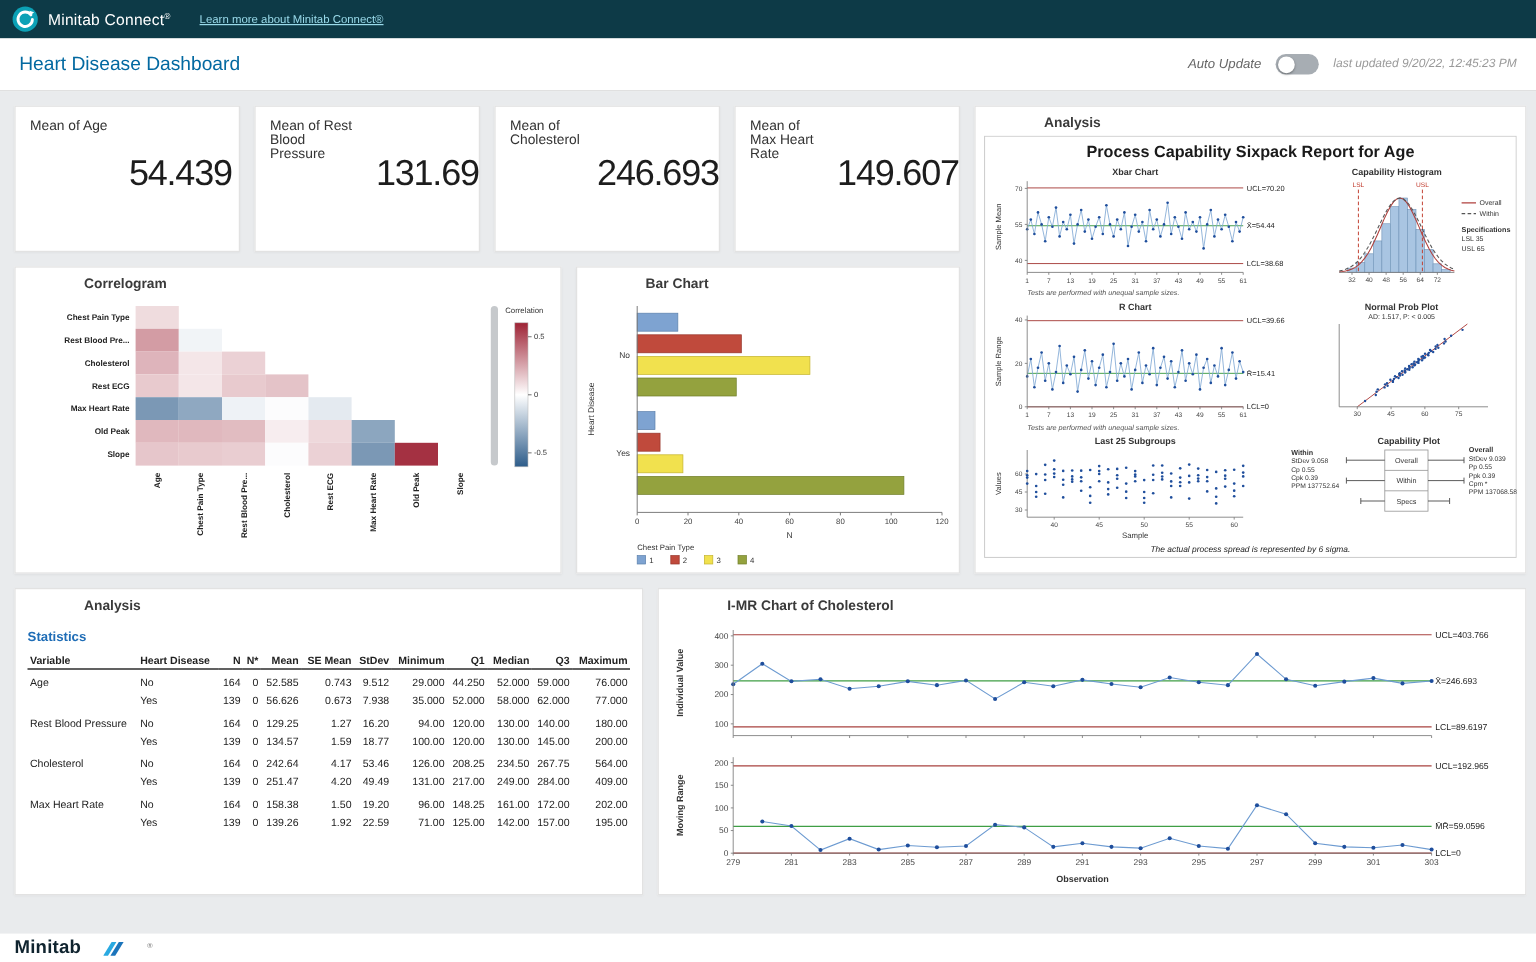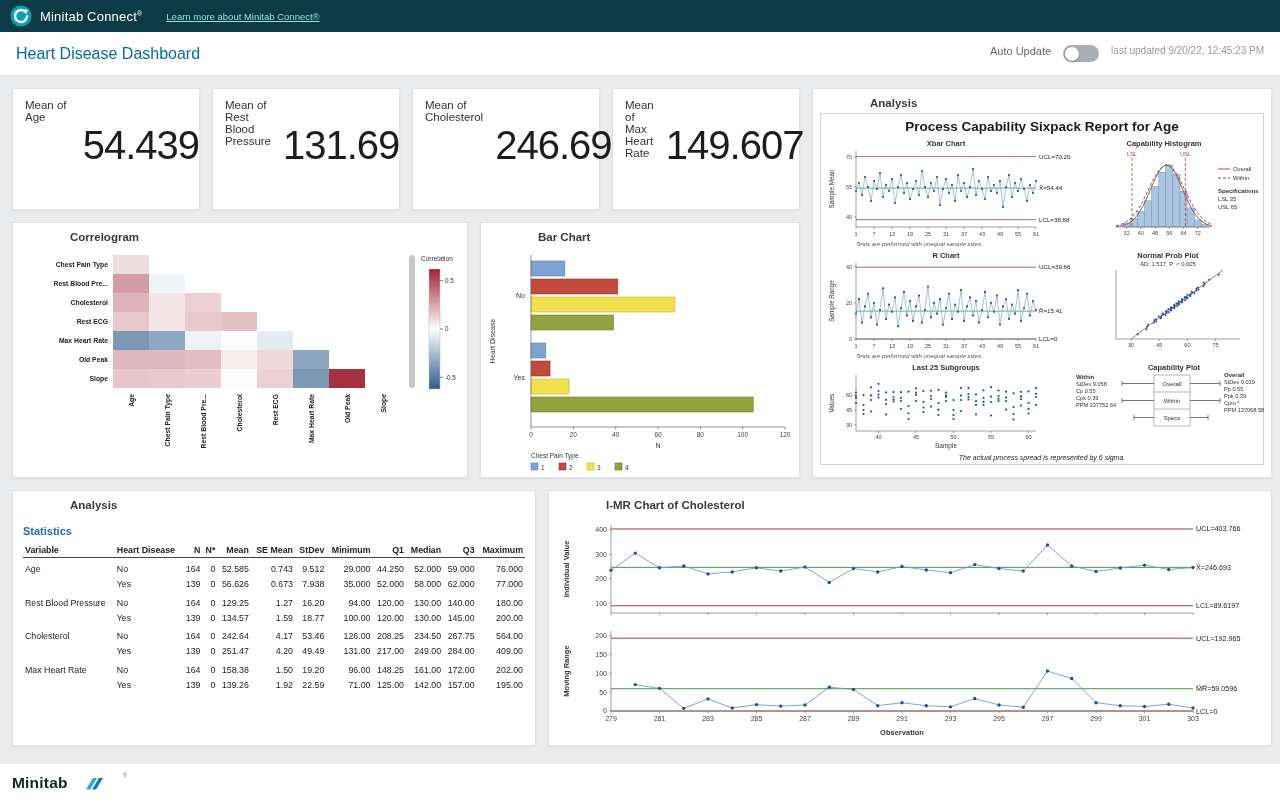--- a/index.html
+++ b/index.html
@@ -7,47 +7,47 @@
   body{font-family:"Liberation Sans",sans-serif;background:#e9ebed;}
   .page{position:relative;width:1280px;height:802px;background:#e9ebed;}
   
   .topbar{position:absolute;top:0;left:0;width:1280px;height:32px;background:#0d3a47;display:flex;align-items:center;padding:0 10px;gap:8px;}
   .brand{color:#fff;font-size:13px;letter-spacing:.2px;}
   .brand sup{font-size:7px;}
   .learn-link{color:#9adbeb;font-size:9.5px;text-decoration:underline;margin-left:16px;cursor:pointer;}
   
   .header{position:absolute;top:32px;left:0;width:1280px;height:44px;background:#fff;border-bottom:1px solid #e0e0e0;display:flex;align-items:center;padding:0 16px;}
   .page-title{font-size:16px;color:#0369a1;}
-  .header-right{margin-left:auto;display:flex;align-items:flex-start;gap:12px;}
+  .header-right{margin-left:auto;display:flex;align-items:center;gap:12px;font-style:italic;}
   .auto-update{font-size:11px;color:#666;}
   .toggle{width:36px;height:17px;border-radius:9px;background:#a7adb3;position:relative;cursor:pointer;}
   .toggle .knob{position:absolute;left:2px;top:1.5px;width:14px;height:14px;border-radius:50%;background:#fff;box-shadow:0 1px 2px rgba(0,0,0,.35);}
   .last-updated{font-size:10px;color:#999;}
   
   .panel{position:absolute;background:#fff;border:1px solid #e2e2e2;box-shadow:0 1px 2px rgba(0,0,0,.05);}
   .panel-title{font-size:11.5px;font-weight:bold;color:#3a3a3a;padding:8px 10px 0;margin-left:47px;}
   .kpi{display:flex;flex-direction:row;}
   .kpi-label{font-size:11.5px;color:#333;padding:10px 12px 0;}
-  .kpi-value{flex:1;display:flex;align-items:center;justify-content:center;font-size:40px;color:#1d1d1d;letter-spacing:-1px;padding-bottom:8px;}
+  .kpi-value{flex:1;display:flex;align-items:center;justify-content:center;font-size:30px;color:#1d1d1d;letter-spacing:-1px;padding-bottom:8px;}
   svg{display:block;}
   svg text{font-family:"Liberation Sans",sans-serif;}
   .chart-svg{margin:2px 4px 0;}
   .sixpack-svg{margin:4px 7px 0;}
   
   .stats-subtitle{font-size:11px;font-weight:bold;color:#1f6db6;margin:14px 10px 2px;}
   #stats-table{margin:6px 10px 0;}
   #stats-table table{border-collapse:collapse;width:100%;font-size:8.8px;color:#222;}
   #stats-table th{font-size:8.8px;font-weight:bold;border-bottom:1px solid #444;padding:2px 2px;white-space:nowrap;}
   #stats-table td{padding:2.5px 2px;white-space:nowrap;}
   #stats-table .al{text-align:left;margin-left:30px;}
   #stats-table .ar{text-align:right;}
   #stats-table tr.gs td{padding-top:6px;}
   .corr-scrollbar{position:absolute;left:396px;top:32px;width:6px;height:133px;background:#c6c9cc;border-radius:3px;}
   
-  .footer{position:absolute;left:0;bottom:0;width:1280px;height:38px;background:#fff;display:flex;align-items:center;padding:0 12px;gap:18px;}
+  .footer{position:absolute;left:0;bottom:0;width:1280px;height:24px;background:#fff;display:flex;align-items:center;padding:0 12px;gap:18px;}
   .footer-brand{font-size:15.5px;font-weight:bold;color:#10242f;letter-spacing:.2px;}
   .footer-reg{font-size:6px;color:#777;align-self:flex-start;margin-top:8px;}
 </style>
 </head>
 <body>
 
 <div class="page">
 
   <div class="topbar">
     <svg width="22" height="22" viewBox="0 0 22 22">

